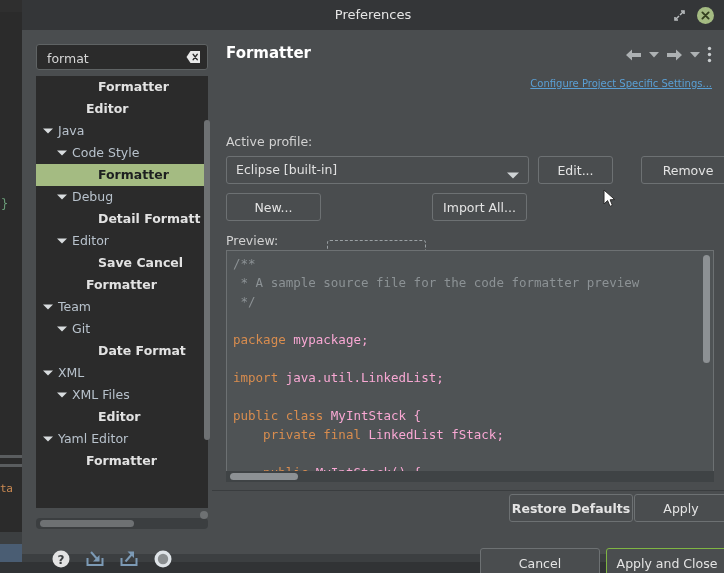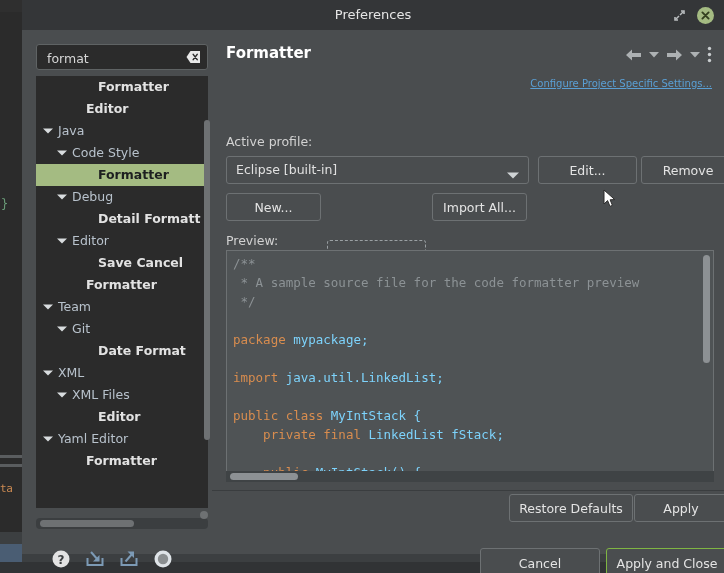--- a/index.html
+++ b/index.html
@@ -84,21 +84,21 @@
     cursor:pointer;display:flex;align-items:center;justify-content:center;height:28px;}
   .btn.focus{border:1px dashed #9aa0a3;margin-top:47px;}
   .btn.green{border:1px solid #7fb543;}
 
   .preview-box{position:absolute;left:14px;top:220px;width:488px;height:228px;
     background:#4f5355;border:1px solid #6d7173;box-sizing:border-box;overflow:hidden;}
   .code{position:absolute;left:6px;top:3px;font-family:"DejaVu Sans Mono","Liberation Mono",monospace;
     font-size:12.5px;line-height:19px;white-space:pre;}
   .c-com{color:#8c9295;}
   .c-kw{color:#d98d4f;}
-  .c-txt{color:#7dd3fc;}
+  .c-txt{color:#f9a8d4;}
   .pv-vscroll{position:absolute;right:3px;top:4px;width:7px;height:108px;background:#8d9194;border-radius:4px;}
   .pv-hscroll-track{position:absolute;left:14px;top:441px;width:488px;height:11px;background:#3f4345;}
   .pv-hscroll{position:absolute;left:18px;top:443px;width:68px;height:7px;background:#8d9194;border-radius:4px;}
 
   .divider{position:absolute;left:0;top:460px;width:512px;height:1px;background:#3a3d3f;}
   .cursor{position:absolute;left:603px;top:189px;width:13px;height:19px;pointer-events:none;}
 </style>
 </head>
 <body>
 
@@ -321,38 +321,38 @@
 
         <div class="combo">
           <span class="val">Eclipse [built-in]</span>
           <span class="caret">
             <svg width="12" height="7" viewBox="0 0 12 7">
                 <path d="M0 0.5 L12 0.5 L6 6.5 Z" fill="#cfd3d5"></path>
               </svg>
           </span>
         </div>
 
-        <div class="btn" style="left:326px;top:126px;width:99px;">Edit...</div>
+        <div class="btn" style="left:326px;top:126px;width:75px;">Edit...</div>
         <div class="btn" style="left:429px;top:126px;width:94px;">Remove</div>
 
         <div class="btn" style="left:14px;top:163px;width:95px;text-align:right;">New...</div>
         <div class="btn focus" style="left:115px;top:163px;width:99px;">Import...</div>
         <div class="btn" style="left:220px;top:163px;width:95px;">Import All...</div>
 
         <div class="lbl" style="left:14px;top:203px;">Preview:</div>
 
         <div class="preview-box">
           <div class="code" id="code"><div><span class="c-com">/**</span></div><div><span class="c-com"> * A sample source file for the code formatter preview</span></div><div><span class="c-com"> */</span></div><div>&nbsp;</div><div><span class="c-kw">package</span><span class="c-txt"> mypackage;</span></div><div>&nbsp;</div><div><span class="c-kw">import</span><span class="c-txt"> java.util.LinkedList;</span></div><div>&nbsp;</div><div><span class="c-kw">public class</span><span class="c-txt"> MyIntStack {</span></div><div><span class="c-kw">    private final</span><span class="c-txt"> LinkedList fStack;</span></div><div>&nbsp;</div><div><span class="c-kw">    public</span><span class="c-txt"> MyIntStack() {</span></div></div>
           <div class="pv-vscroll"></div>
         </div>
         <div class="pv-hscroll-track">
           <div class="pv-hscroll" style="left:4px;top:2px;"></div>
         </div>
 
-        <div class="btn" style="left:297px;top:464px;width:124px;">Restore Defaults</div>
+        <div class="btn" style="left:297px;top:464px;width:124px;font-weight:bold;">Restore Defaults</div>
         <div class="btn" style="left:422px;top:464px;width:94px;">Apply</div>
 
         <div class="divider"></div>
 
         <div class="btn" style="left:268px;top:518px;width:120px;height:31px;">Cancel</div>
         <div class="btn green" style="left:394px;top:518px;width:122px;height:31px;">Apply and Close</div>
       </div>
     </div>
   </div>
 

